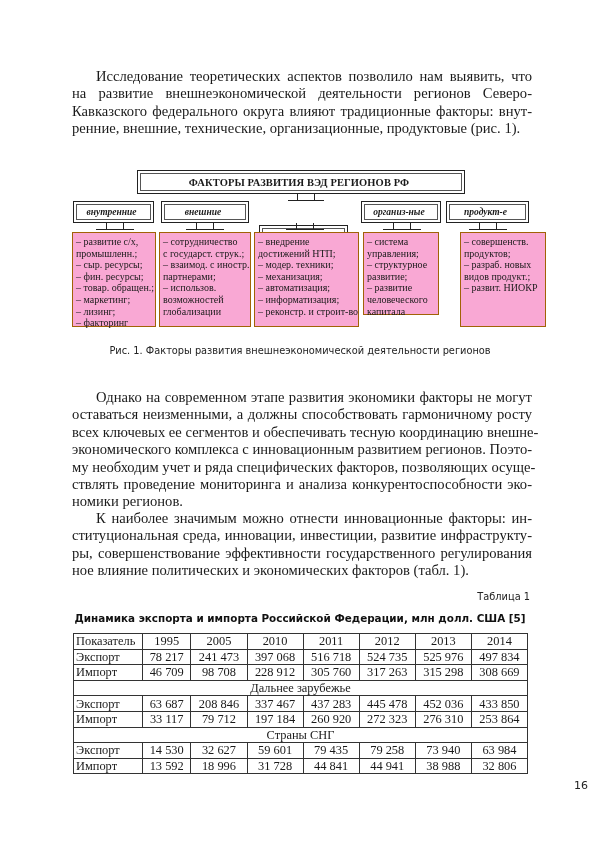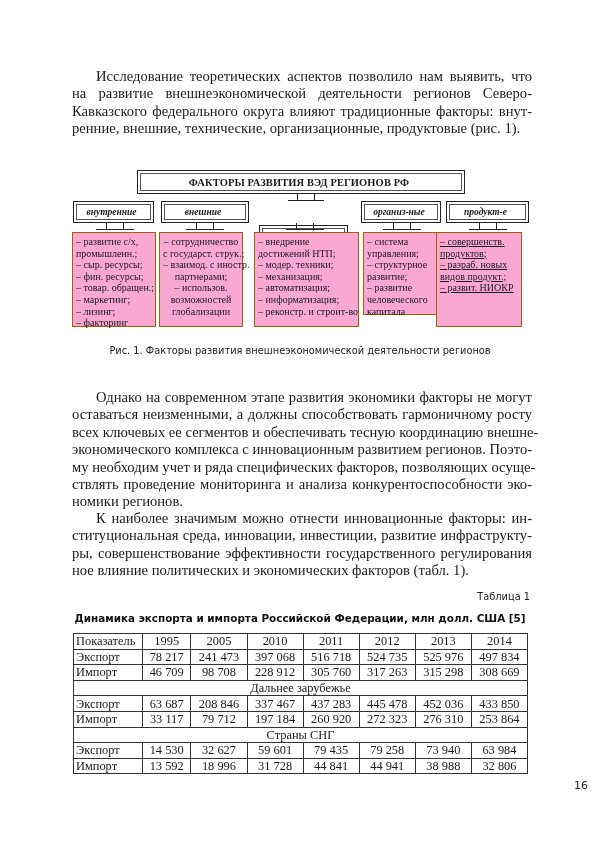--- a/index.html
+++ b/index.html
@@ -75,21 +75,21 @@
     <div>– маркетинг;</div>
     <div>– лизинг;</div>
     <div>– факторинг</div>
   </div>
 
   <div class="bevel" style="left:161px; top:201px; width:88px; height:22px;">
     <span class="cat-title">внешние</span>
   </div>
   <div class="arrow" style="left:196px; top:223px; width:18px; height:7px;"></div>
   <div class="arrow-base" style="left:186px; top:229px; width:38px;"></div>
-  <div class="listbox" style="left:159px; top:232px; width:84px; height:95px;text-align:center;">
+  <div class="listbox" style="left:159px; top:232px; width:92px; height:95px;">
     <div>– сотрудничество</div>
     <div>с государст. струк.;</div>
     <div>– взаимод. с иностр.</div>
     <div>партнерами;</div>
     <div>– использов.</div>
     <div>возможностей</div>
     <div>глобализации</div>
   </div>
 
   <div class="bevel" style="left:259px; top:201px; width:89px; height:22px;margin-top:24px;">
@@ -120,21 +120,21 @@
     <div>– развитие</div>
     <div>человеческого</div>
     <div>капитала</div>
   </div>
 
   <div class="bevel" style="left:446px; top:201px; width:83px; height:22px;">
     <span class="cat-title">продукт-е</span>
   </div>
   <div class="arrow" style="left:479px; top:223px; width:18px; height:7px;"></div>
   <div class="arrow-base" style="left:469px; top:229px; width:38px;"></div>
-  <div class="listbox" style="left:436px; top:232px; width:86px; height:95px;text-decoration:underline;">
+  <div class="listbox" style="left:460px; top:232px; width:86px; height:95px;">
     <div>– совершенств.</div>
     <div>продуктов;</div>
     <div>– разраб. новых</div>
     <div>видов продукт.;</div>
     <div>– развит. НИОКР</div>
   </div>
 </div>
 
 <div class="caption" style="top:345px;">Рис. 1. Факторы развития внешнеэкономической деятельности регионов</div>
 

